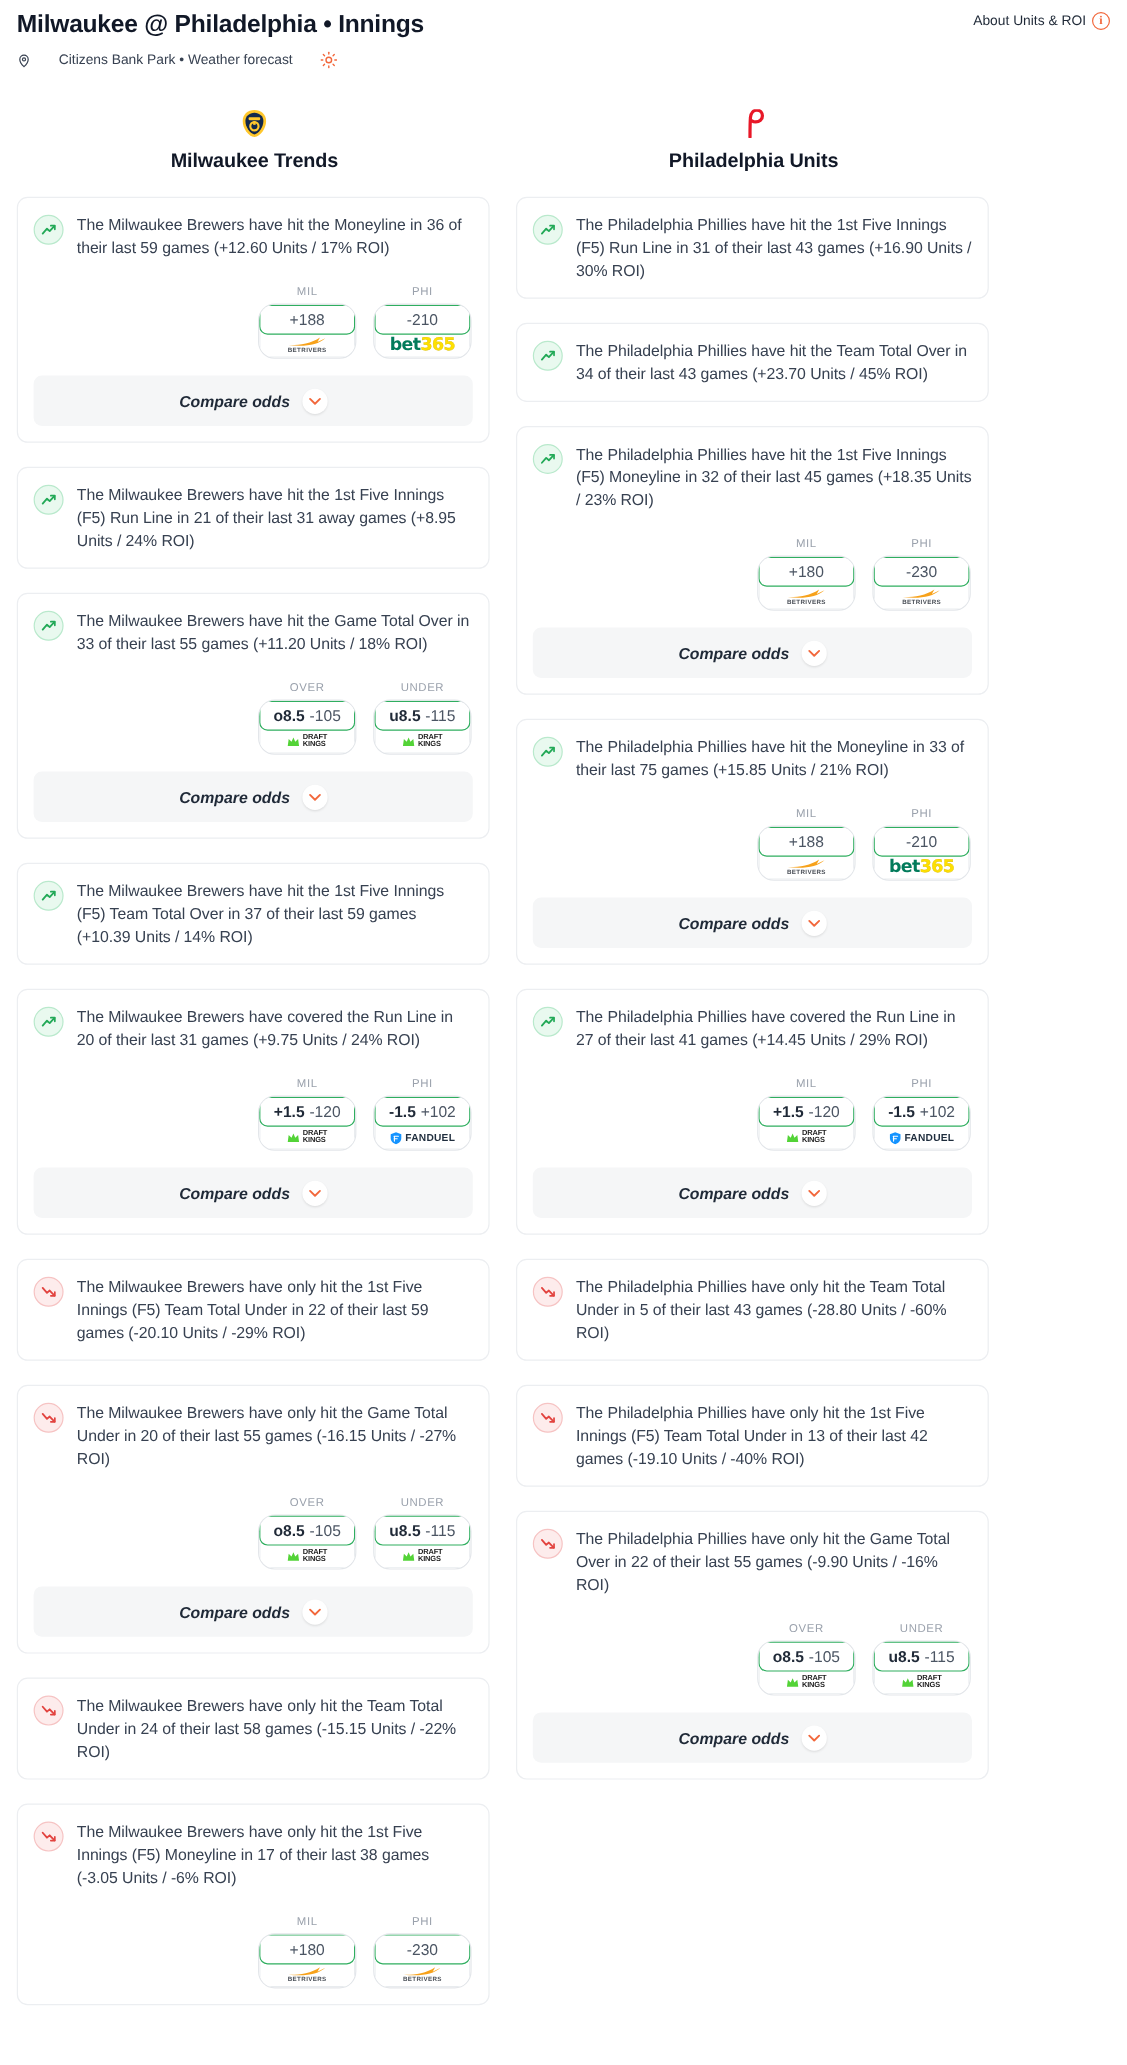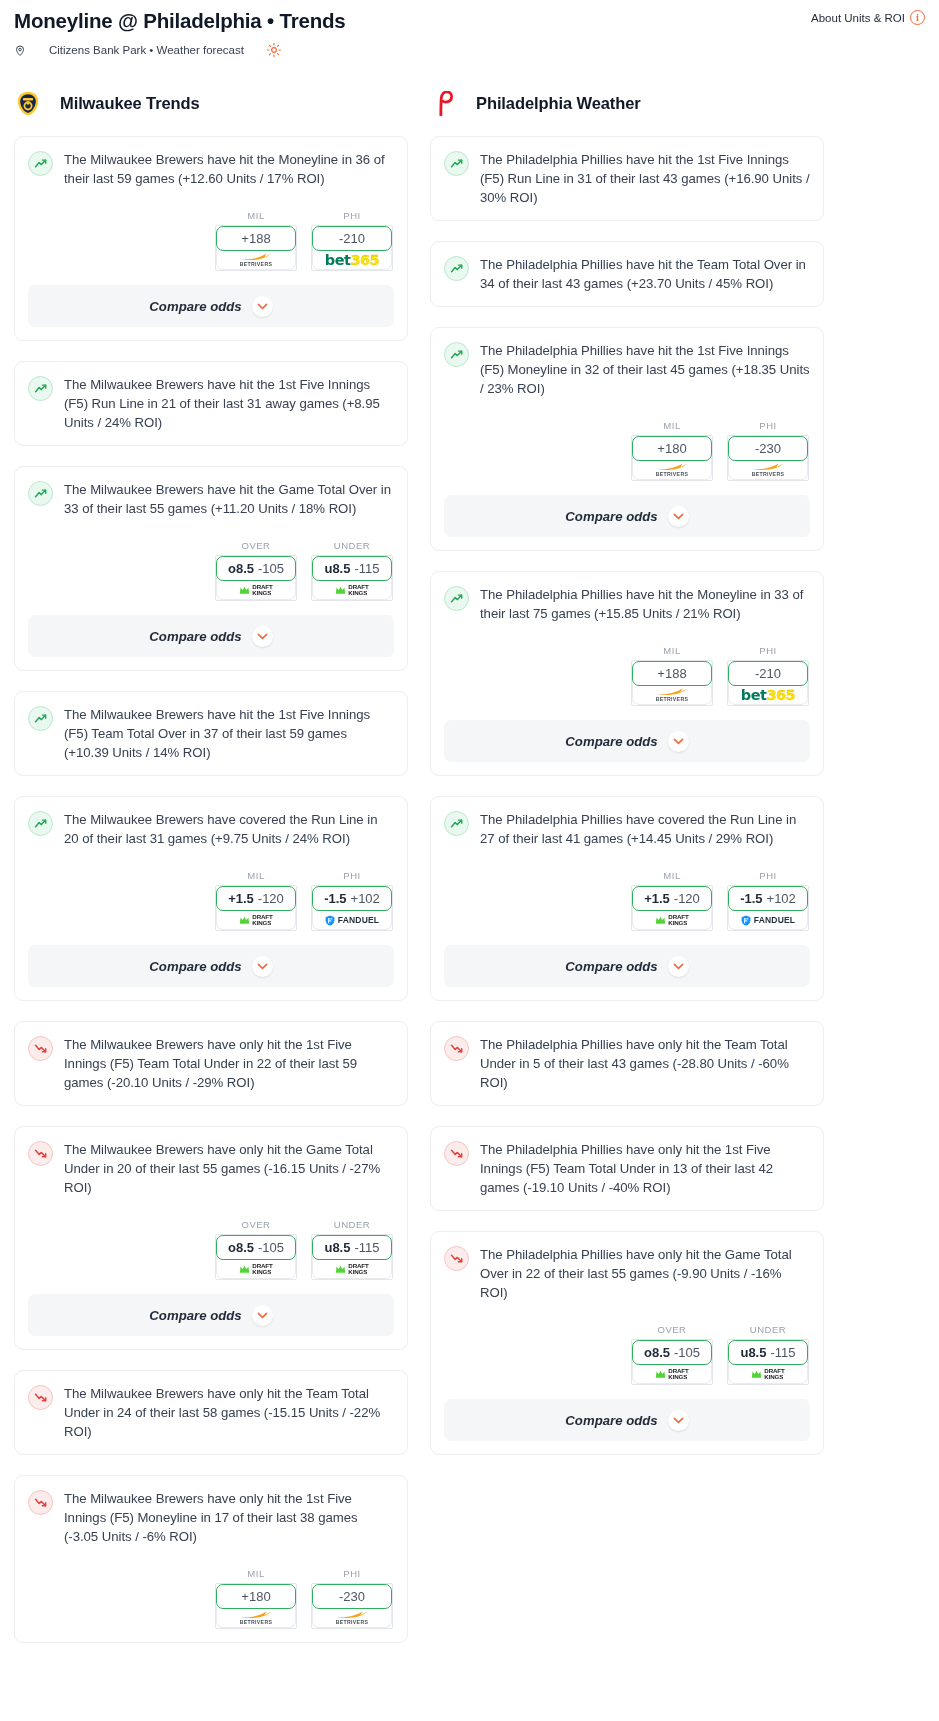--- a/index.html
+++ b/index.html
@@ -59,23 +59,24 @@
     gap: 22px;
     padding: 0 14px;
     margin-top: 34px;
     align-items: flex-start;
   }
   .col { width: 394px; flex: 0 0 394px; }
 
   .col-head {
     display: flex;
     align-items: center;
-    gap: 20px;
+    gap: 10px;
     margin-bottom: 16px;
     padding-left: 2px;
+    flex-direction: column;
   }
   .col-head-title {
     font-size: 16.5px;
     font-weight: 700;
     color: #111827;
     letter-spacing: -0.1px;
   }
   .team-logo { width: 24px; height: 25px; flex: 0 0 24px; }
 
   
@@ -120,21 +121,21 @@
   .odds-col { width: 82px; }
   .odds-label {
     text-align: center;
     font-size: 9.5px;
     color: #9aa1ac;
     letter-spacing: 0.5px;
     margin-bottom: 4px;
   }
   .odds-box {
     border: 1px solid #e3e6ea;
-    border-radius: 2px;
+    border-radius: 14px;
     overflow: hidden;
     background: #fff;
   }
   .odds-price {
     border: 1.4px solid #2fae5f;
     border-radius: 7px;
     background: #fff;
     height: 25px;
     display: flex; align-items: center; justify-content: center;
     font-size: 13px;
@@ -196,21 +197,21 @@
     display:flex; align-items:center; justify-content:center;
     box-shadow: 0 1px 2px rgba(0,0,0,.10);
   }
 </style>
 </head>
 <body>
 
 <div class="page">
 
   <div class="hdr">
-    <div class="hdr-title">Moneyline @ Philadelphia • Trends</div>
+    <div class="hdr-title">Milwaukee @ Philadelphia • Innings</div>
 
     <div class="hdr-right">
       <span>About Units &amp; ROI</span>
       <span class="info-badge">i</span>
     </div>
 
     <div class="hdr-sub">
       <svg class="pin-icon" viewBox="0 0 24 24" fill="none" stroke="#374151" stroke-width="2">
         <path d="M12 22s7-6.3 7-12A7 7 0 0 0 5 10c0 5.7 7 12 7 12z"></path>
         <circle cx="12" cy="10" r="2.6"></circle>
@@ -561,21 +562,21 @@
               </div>
             </div>
           </div>
         </div>
       </div>
       <div class="col">
         <div class="col-head">
           <svg class="team-logo" viewBox="0 0 30 32">
             <path d="M11 31 C11 24 11 16 11.5 9 C12 4.2 15 1 18.6 1 C22.4 1 24.8 4 24.8 7.4 C24.8 11.6 21.4 14.2 17.4 14.2 C15.6 14.2 14 13.6 13 12.8" fill="none" stroke="#e81828" stroke-width="3.6" stroke-linecap="round" stroke-linejoin="round"></path>
           </svg>
-          <div class="col-head-title">Philadelphia Weather</div>
+          <div class="col-head-title">Philadelphia Units</div>
         </div>
         <div class="card">
           <div class="trend-row">
             <span class="trend-badge up">
               <svg width="17" height="17" viewBox="0 0 19 18">
                 <path d="M4 12.5 L8 8 L10.5 10.2 L15 5.4" fill="none" stroke="#22a957" stroke-width="1.7" stroke-linecap="round" stroke-linejoin="round"></path>
                 <path d="M11.6 5.2 L15.3 5.2 L15.3 8.6" fill="none" stroke="#22a957" stroke-width="1.6" stroke-linecap="round" stroke-linejoin="round"></path>
               </svg>
             </span>
             <div class="trend-text">The Philadelphia Phillies have hit the 1st Five Innings (F5) Run Line in 31 of their last 43 games (+16.90 Units / 30% ROI)</div>

